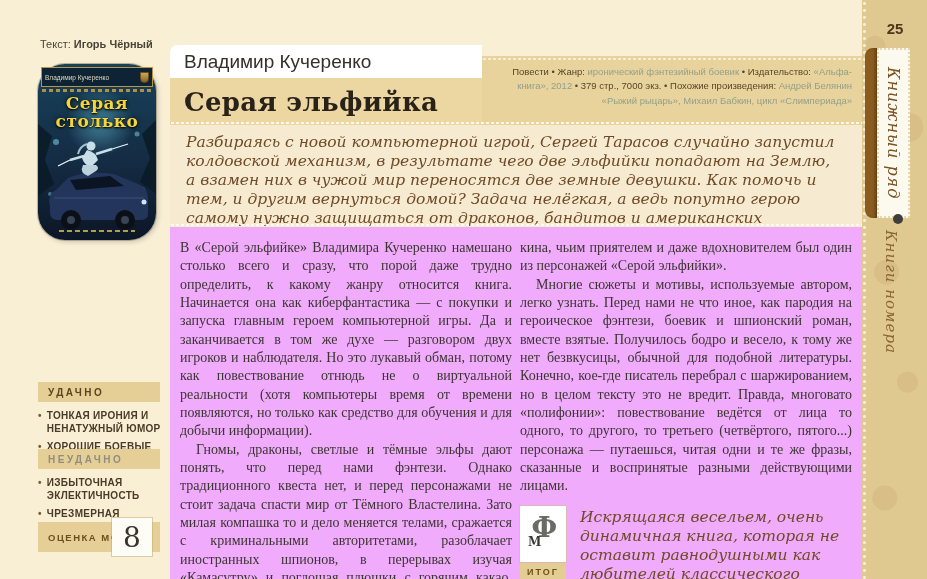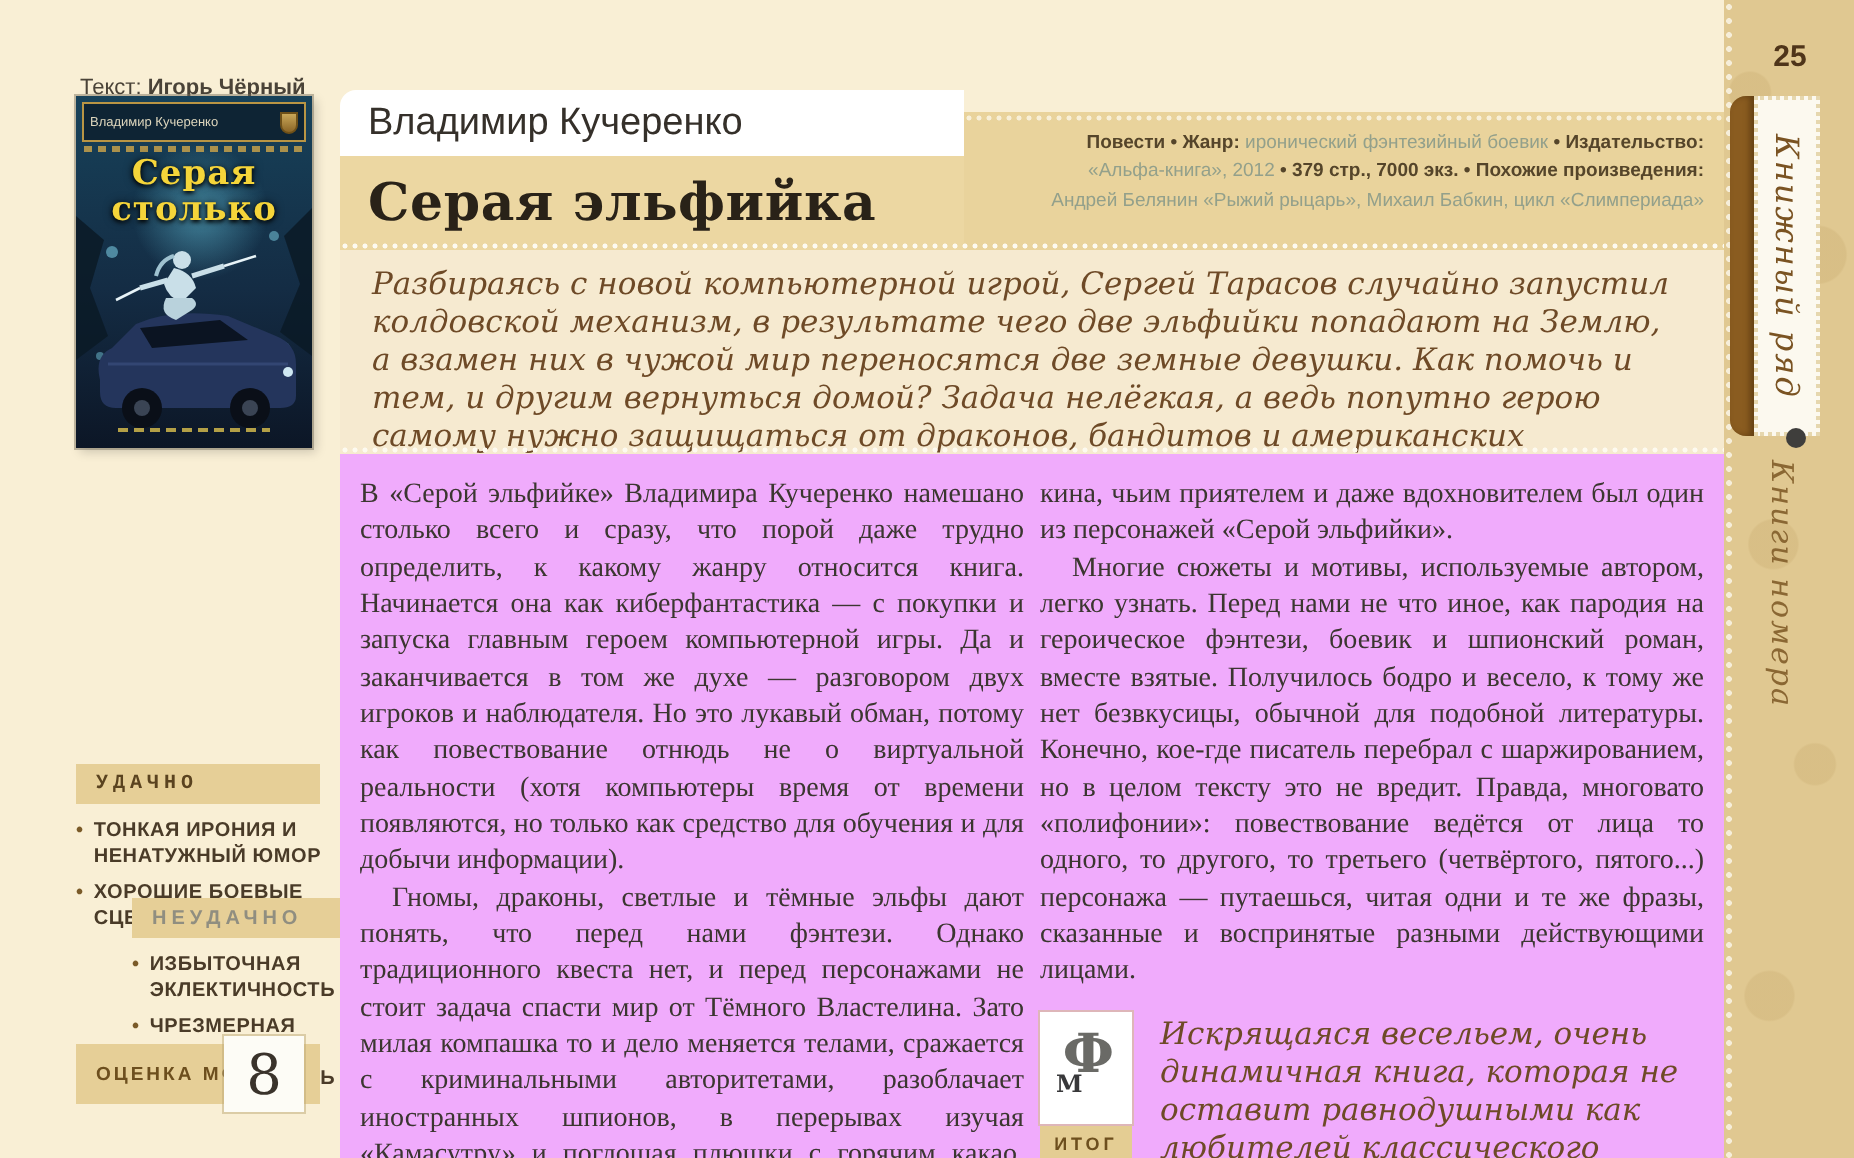--- a/index.html
+++ b/index.html
@@ -9,23 +9,24 @@
     background:#f9efd5;
     font-family:"Liberation Sans", sans-serif;
   }
   .abs { position:absolute; }
 
   
   .credit { left:40px; top:38px; font-size:11px; color:#4a4338; }
   .credit .bold { font-weight:bold;margin-top:36px; }
 
   .cover {
-    left:38px; top:48px; width:118px; height:176px;
+    left:38px; top:64px; width:118px; height:176px;
     background:linear-gradient(180deg,#17425a 0%,#142c44 55%,#0c1626 100%);
     box-shadow:0 0 0 1px rgba(120,110,90,.45), 2px 2px 5px rgba(0,0,0,.18);
+    border-radius:27px;
   }
   .cover svg.art { position:absolute; left:0; top:0; }
   .cover-banner {
     position:absolute; left:3px; right:3px; top:3px; height:20px;
     background:#0e2434; border:1px solid #b99544;
     display:flex; align-items:center; justify-content:space-between; padding:0 3px;
   }
   .cover-banner span { font-size:6.5px; color:#ddd6bd; white-space:nowrap; }
   .shield-icon { width:9px; height:11px; background:linear-gradient(180deg,#c9a758,#8a6526); border-radius:0 0 5px 5px; border:1px solid #6e5018; flex:none; }
   .cover-ornament { position:absolute; left:4px; right:4px; top:25px; height:3px;
@@ -37,21 +38,21 @@
     text-shadow:0 1px 2px #000, 0 0 5px rgba(0,0,0,.7);
   }
   .cover-tagline { position:absolute; bottom:8px; left:18%; width:64%; height:2px;
     background:repeating-linear-gradient(90deg, rgba(235,205,80,.75) 0 5px, transparent 5px 8px); }
 
   .side-header {
     width:122px; height:20px; background:#e6cf97;
     display:flex; align-items:center; padding-left:10px;
     font-size:10px; font-weight:bold; letter-spacing:2.5px;
   }
-  .good-header { color:#5a431f;font-family:Liberation Mono, monospace; }
+  .good-header { color:#5a431f; }
   .bad-header  { color:#908e80; }
   .side-list { width:132px; margin-top:7px; }
   .side-item { display:flex; gap:5px; margin-bottom:5px;
     font-size:10px; font-weight:bold; letter-spacing:.3px; line-height:1.3; color:#4a3b28; }
   .side-item .bullet { color:#7a5a28; flex:none; }
 
   .score-bar {
     left:38px; top:522px; width:122px; height:30px; background:#e6cf97;
     display:flex; align-items:center; padding-left:10px;
     font-size:9.5px; font-weight:bold; letter-spacing:1.5px; color:#6d4f1e;
@@ -76,21 +77,21 @@
     font-family:"DejaVu Serif", serif; font-weight:bold; font-size:26px;
     letter-spacing:.3px; color:#292218;
   }
   .meta-box {
     left:482px; top:56px; width:380px; height:69px; background:#e9d39c;
     padding:9px 10px 0 30px; text-align:right;
     font-size:9.5px; line-height:1.5;
   }
   .meta-box::before { content:""; position:absolute; left:0; top:1px; right:0; height:4px;
     background-image:radial-gradient(circle,#f7efd8 1.1px, transparent 1.4px); background-size:5px 4px; }
-  .m-b { font-weight:bold; color:#55452a; }
+  .m-b { font-weight:normal; color:#55452a; }
   .m-l { color:#93a08b; }
 
   .dots-line { background-image:radial-gradient(circle,#fdfaf0 1.1px, transparent 1.4px);
     background-size:5px 4px; height:4px; }
 
   .intro-box {
     left:170px; top:125px; width:692px; height:102px; background:#f6ead0;
     padding:8px 18px 0 16px;
     font-family:"DejaVu Serif", serif; font-style:italic;
     font-size:15.5px; line-height:1.22; color:#6e4a27;
@@ -222,21 +223,21 @@
       <span class="bullet">•</span>
       <span>ТОНКАЯ ИРОНИЯ И НЕНАТУЖНЫЙ ЮМОР</span>
     </div>
     <div class="side-item">
       <span class="bullet">•</span>
       <span>ХОРОШИЕ БОЕВЫЕ СЦЕНЫ</span>
     </div>
   </div>
 </div>
 
-<div class="abs" style="left:38px; top:449px;margin-left:28px;">
+<div class="abs" style="left:38px; top:449px;">
   <div class="side-header bad-header">НЕУДАЧНО</div>
   <div class="side-list">
     <div class="side-item">
       <span class="bullet">•</span>
       <span>ИЗБЫТОЧНАЯ ЭКЛЕКТИЧНОСТЬ</span>
     </div>
     <div class="side-item">
       <span class="bullet">•</span>
       <span>ЧРЕЗМЕРНАЯ ЖАНРОВАЯ ЭКЛЕКТИЧНОСТЬ</span>
     </div>

